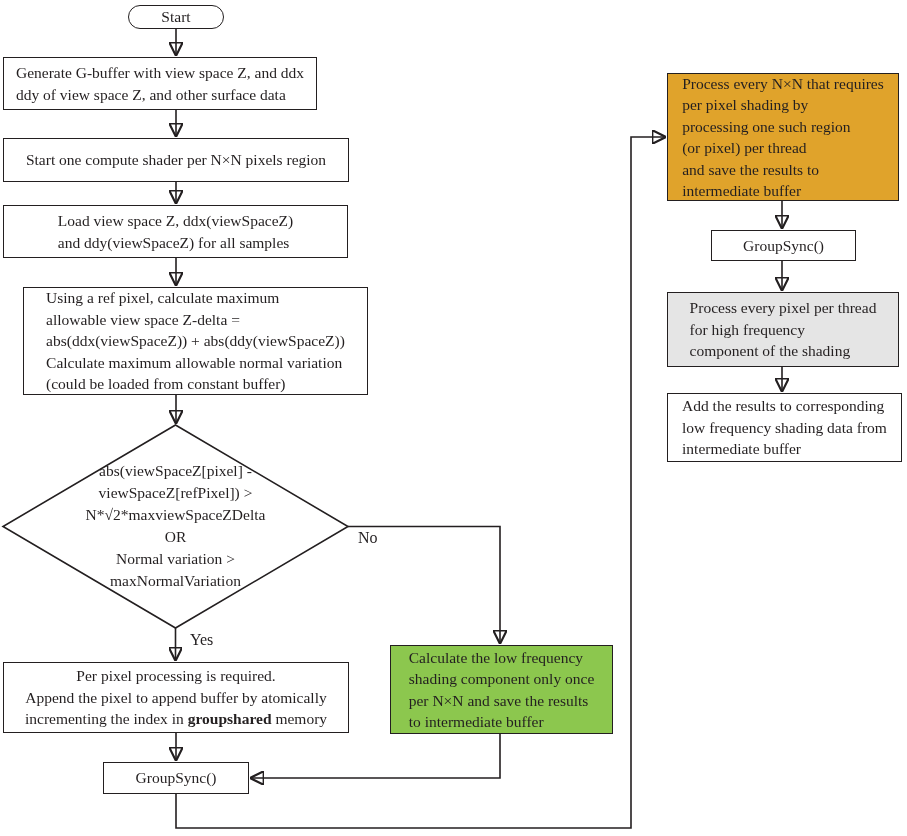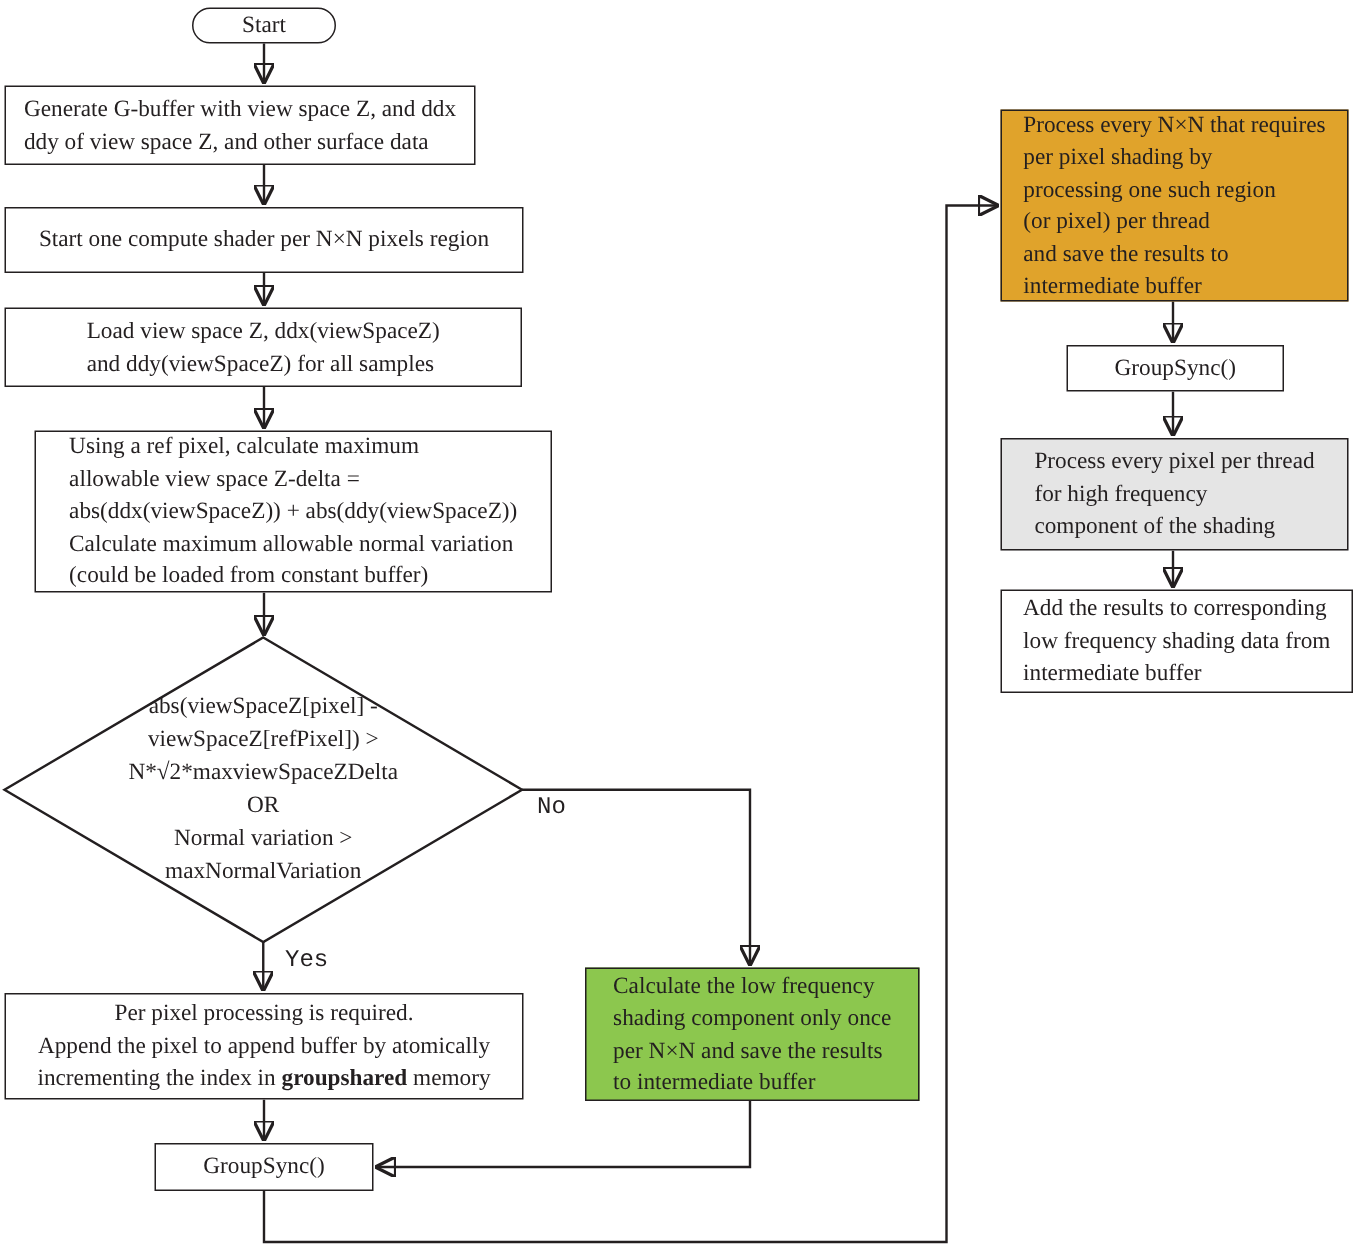--- a/index.html
+++ b/index.html
@@ -45,21 +45,20 @@
     z-index: 1;
     text-align: center;
     font-size: 15.5px;
     line-height: 22px;
     white-space: pre-line;
   }
   .edge-label {
     position: absolute;
     z-index: 1;
     font-size: 16px;
-    font-family: Liberation Mono, monospace;
   }
   .stack { display: flex; flex-direction: column; align-items: center; }
 </style>
 </head>
 <body>
 
 <div class="canvas">
 
   <svg class="connector-layer" width="907" height="836" viewBox="0 0 907 836">
     <defs>

